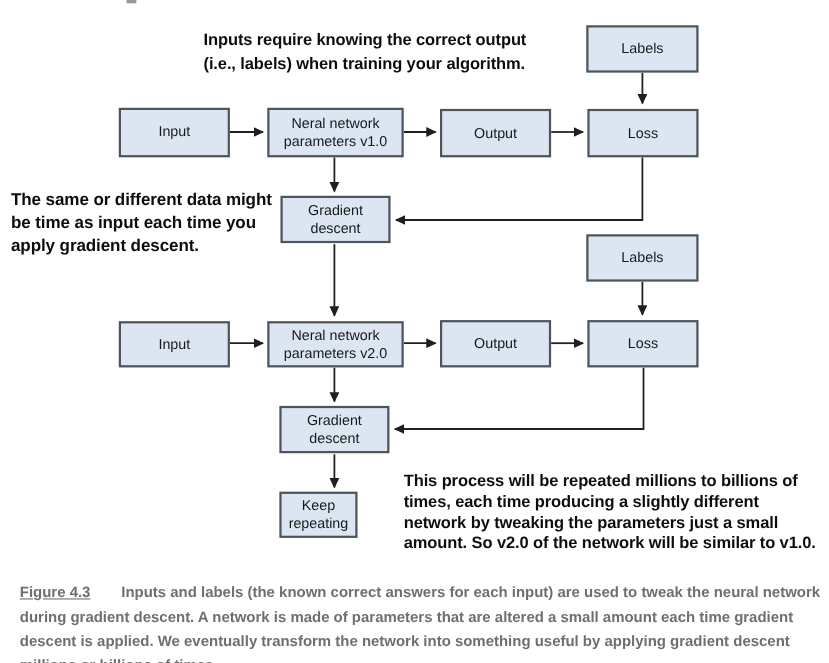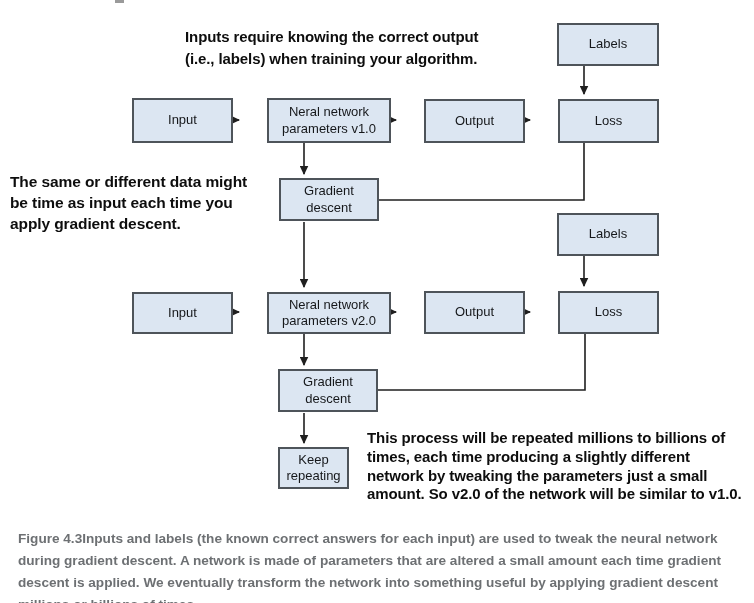--- a/index.html
+++ b/index.html
@@ -13,34 +13,34 @@
   html,body{margin:0;padding:0;background:var(--background);}
   .stage{
     position:relative;width:754px;height:603px;background:var(--background);
     font-family:"Liberation Sans", sans-serif;overflow:hidden;
   }
   .arrows{position:absolute;left:0;top:0;width:754px;height:603px;pointer-events:none;}
   .box{
     position:absolute;box-sizing:border-box;
     background:var(--box-fill);border:2px solid var(--box-border);
     display:flex;align-items:center;justify-content:center;text-align:center;
-    font-size:13px;line-height:1.25;color:#16181b;white-space:pre-line;margin-left:24px;
+    font-size:13px;line-height:1.25;color:#16181b;white-space:pre-line;
   }
   .annotation{
     position:absolute;font-weight:bold;color:var(--annotation-text);
     white-space:pre-line;letter-spacing:-0.1px;
   }
   .annotation.top{left:185px;top:26px;width:340px;font-size:15px;line-height:22px;text-align:left;}
   .annotation.left{left:10px;top:171px;width:252px;font-size:15.5px;line-height:21px;text-align:left;}
   .annotation.bottom{left:367px;top:429px;width:392px;font-size:15px;line-height:18.8px;text-align:left;}
   .caption{
     position:absolute;left:18px;top:514px;width:728px;
     font-size:13.6px;line-height:22px;font-weight:bold;color:var(--caption-text);
   }
-  .caption .fig-label{margin-right:0;}
+  .caption .fig-label{margin-right:28px;text-decoration:underline;}
   .artifact{position:absolute;left:115px;top:0;width:9px;height:3px;background:#9a9a9a;}
 </style>
 </head>
 <body>
 
 <div class="stage">
 
   <div class="artifact"></div>
 
   <svg class="arrows" width="754" height="603" viewBox="0 0 754 603" xmlns="http://www.w3.org/2000/svg">

